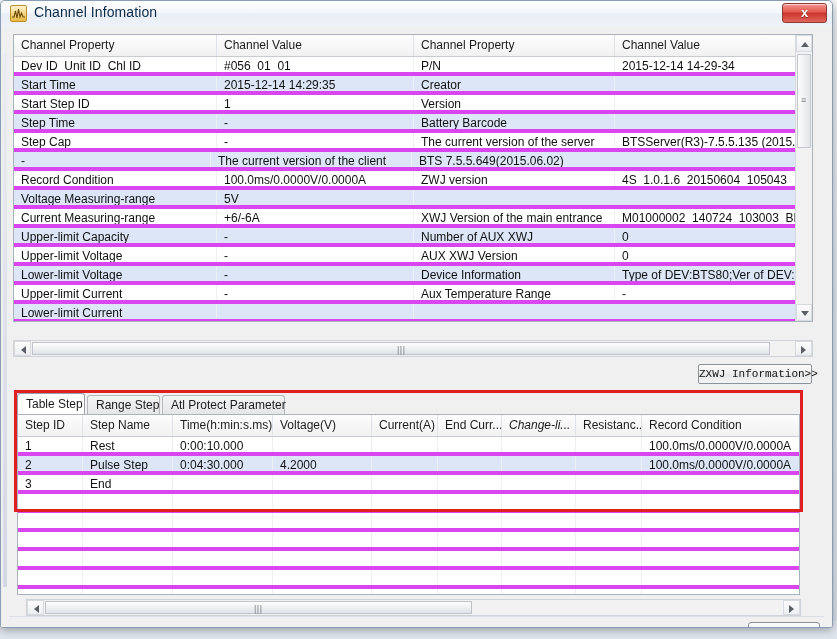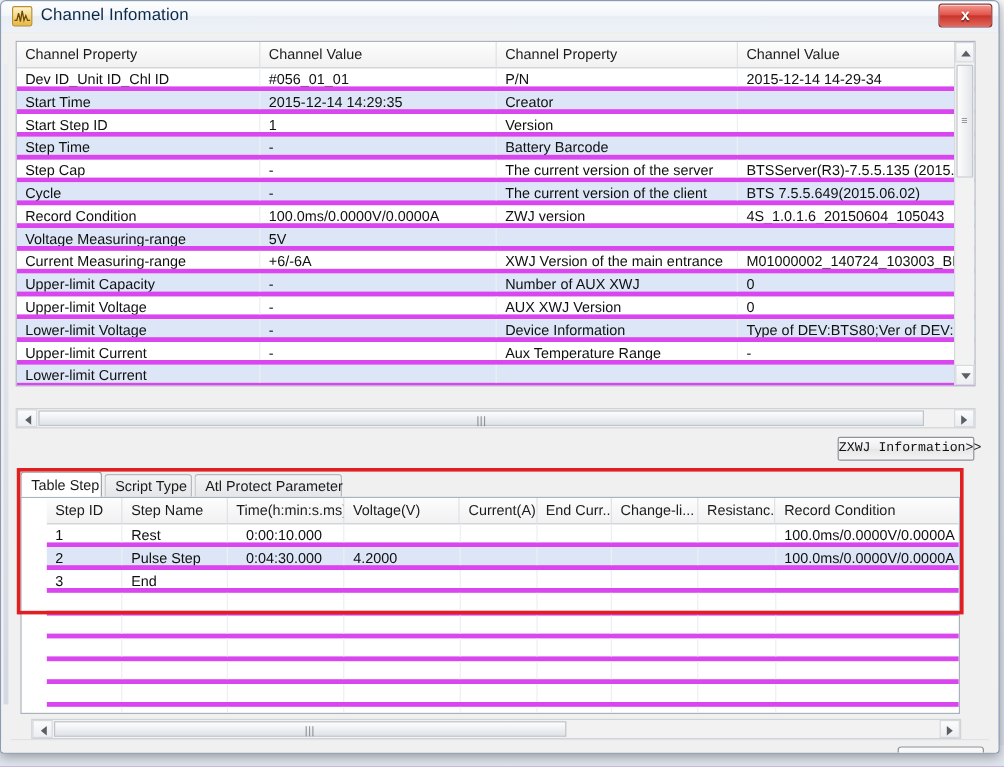--- a/index.html
+++ b/index.html
@@ -131,21 +131,21 @@
   .gc {
     font-size: 12px;
     color: #101010;
     padding: 2px 0 0 7px;
     box-sizing: border-box;
     overflow: hidden;
     white-space: nowrap;
     border-right: 1px solid #eceff3;
   }
   .gc:last-child { border-right: none; }
-  .gc.num { text-align: center; padding-right: 10px; }
+  .gc.num { text-align: left; padding-right: 10px; }
 
   
   #top-grid { left: 12px; top: 7px; width: 800px; height: 288px; }
   .t-c0 { width: 203px; }
   .t-c1 { width: 197px; }
   .t-c2 { width: 201px; }
   .t-c3 { width: 182px; }
 
   
   .vscroll {
@@ -255,28 +255,28 @@
   }
   .tab.active {
     top: 0; height: 21px;
     background: #fff;
     border-color: #9aa1aa;
     z-index: 4;
     padding-top: 3px;
   }
 
   
-  #bot-grid { left: 16px; top: 387px; width: 783px; height: 181px; padding-left: 21px; }
+  #bot-grid { left: 16px; top: 387px; width: 783px; height: 181px; }
   .b-c0 { width: 65px; }
   .b-c1 { width: 90px; }
   .b-c2 { width: 100px; }
   .b-c3 { width: 99px; }
   .b-c4 { width: 66px; }
   .b-c5 { width: 64px; }
-  .b-c6 { width: 74px; }
+  .b-c6 { width: 74px; font-style: italic; }
   .b-c7 { width: 66px; }
   .b-c8 { width: 157px; }
 
   #bot-hscroll { left: 25px; top: 572px; width: 775px; }
 
   
   .footer-sep {
     position: absolute; left: 8px; right: 8px; top: 589px;
     border-top: 1px solid #dcdfe4;
   }
@@ -378,21 +378,20 @@
               <div class="gc t-c2">Battery Barcode</div>
               <div class="gc t-c3"></div>
             </div>
             <div class="grow">
               <div class="gc t-c0">Step Cap</div>
               <div class="gc t-c1">-</div>
               <div class="gc t-c2">The current version of the server</div>
               <div class="gc t-c3">BTSServer(R3)-7.5.5.135 (2015.06...</div>
             </div>
             <div class="grow alt">
-              <div class="gc t-c0">Cycle</div>
               <div class="gc t-c1">-</div>
               <div class="gc t-c2">The current version of the client</div>
               <div class="gc t-c3">BTS 7.5.5.649(2015.06.02)</div>
             </div>
             <div class="grow">
               <div class="gc t-c0">Record Condition</div>
               <div class="gc t-c1">100.0ms/0.0000V/0.0000A</div>
               <div class="gc t-c2">ZWJ version</div>
               <div class="gc t-c3">4S_1.0.1.6_20150604_105043</div>
             </div>
@@ -460,21 +459,21 @@
         </div>
         <div class="hs-btn right">
           <i class="arrow-r"></i>
         </div>
       </div>
 
       <div class="zxwj-btn">ZXWJ Information&gt;&gt;</div>
 
       <div class="tabstrip" id="tabstrip">
           <div class="tab active" style="left: 0px; width: 68px;">Table Step</div>
-          <div class="tab" style="left: 70px; width: 73px;">Script Type</div>
+          <div class="tab" style="left: 70px; width: 73px;">Range Step</div>
           <div class="tab" style="left: 145px; width: 123px;">Atl Protect Parameter</div>
         </div>
 
       <div class="grid-frame" id="bot-grid">
         <div class="grid-head" id="bot-grid-head">
             <div class="gh b-c0">Step ID</div>
             <div class="gh b-c1">Step Name</div>
             <div class="gh b-c2">Time(h:min:s.ms)</div>
             <div class="gh b-c3">Voltage(V)</div>
             <div class="gh b-c4">Current(A)</div>

